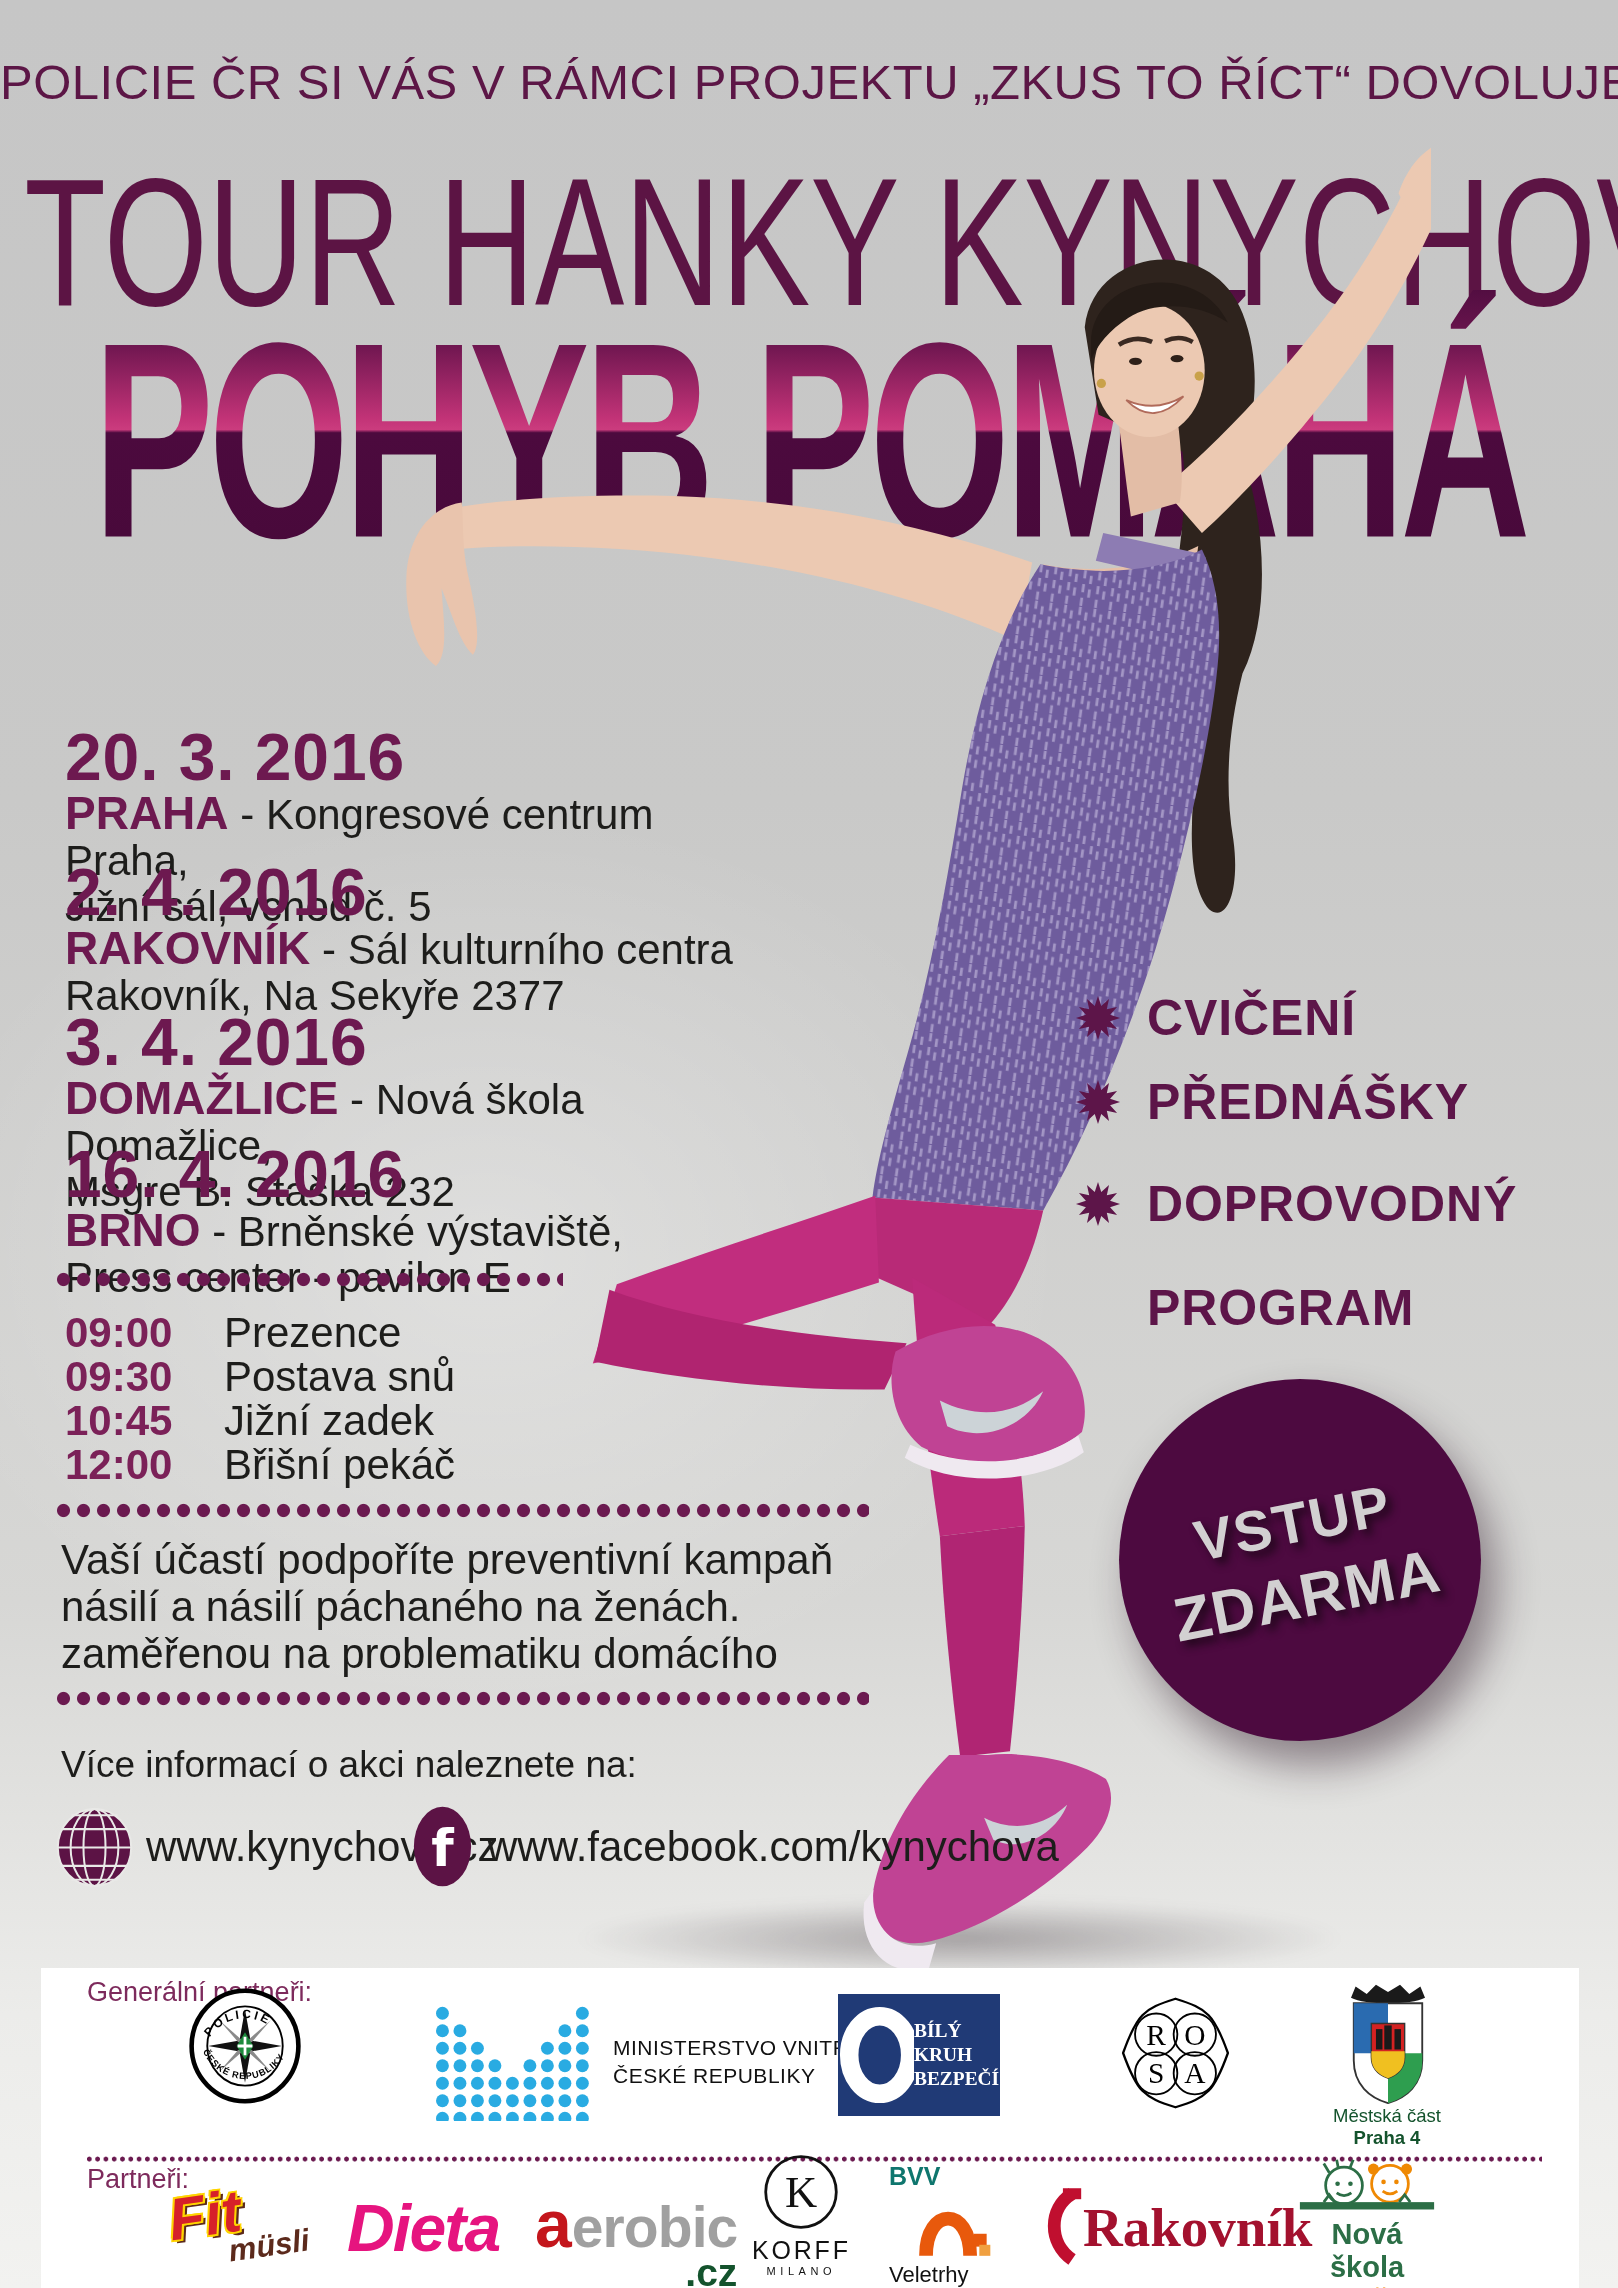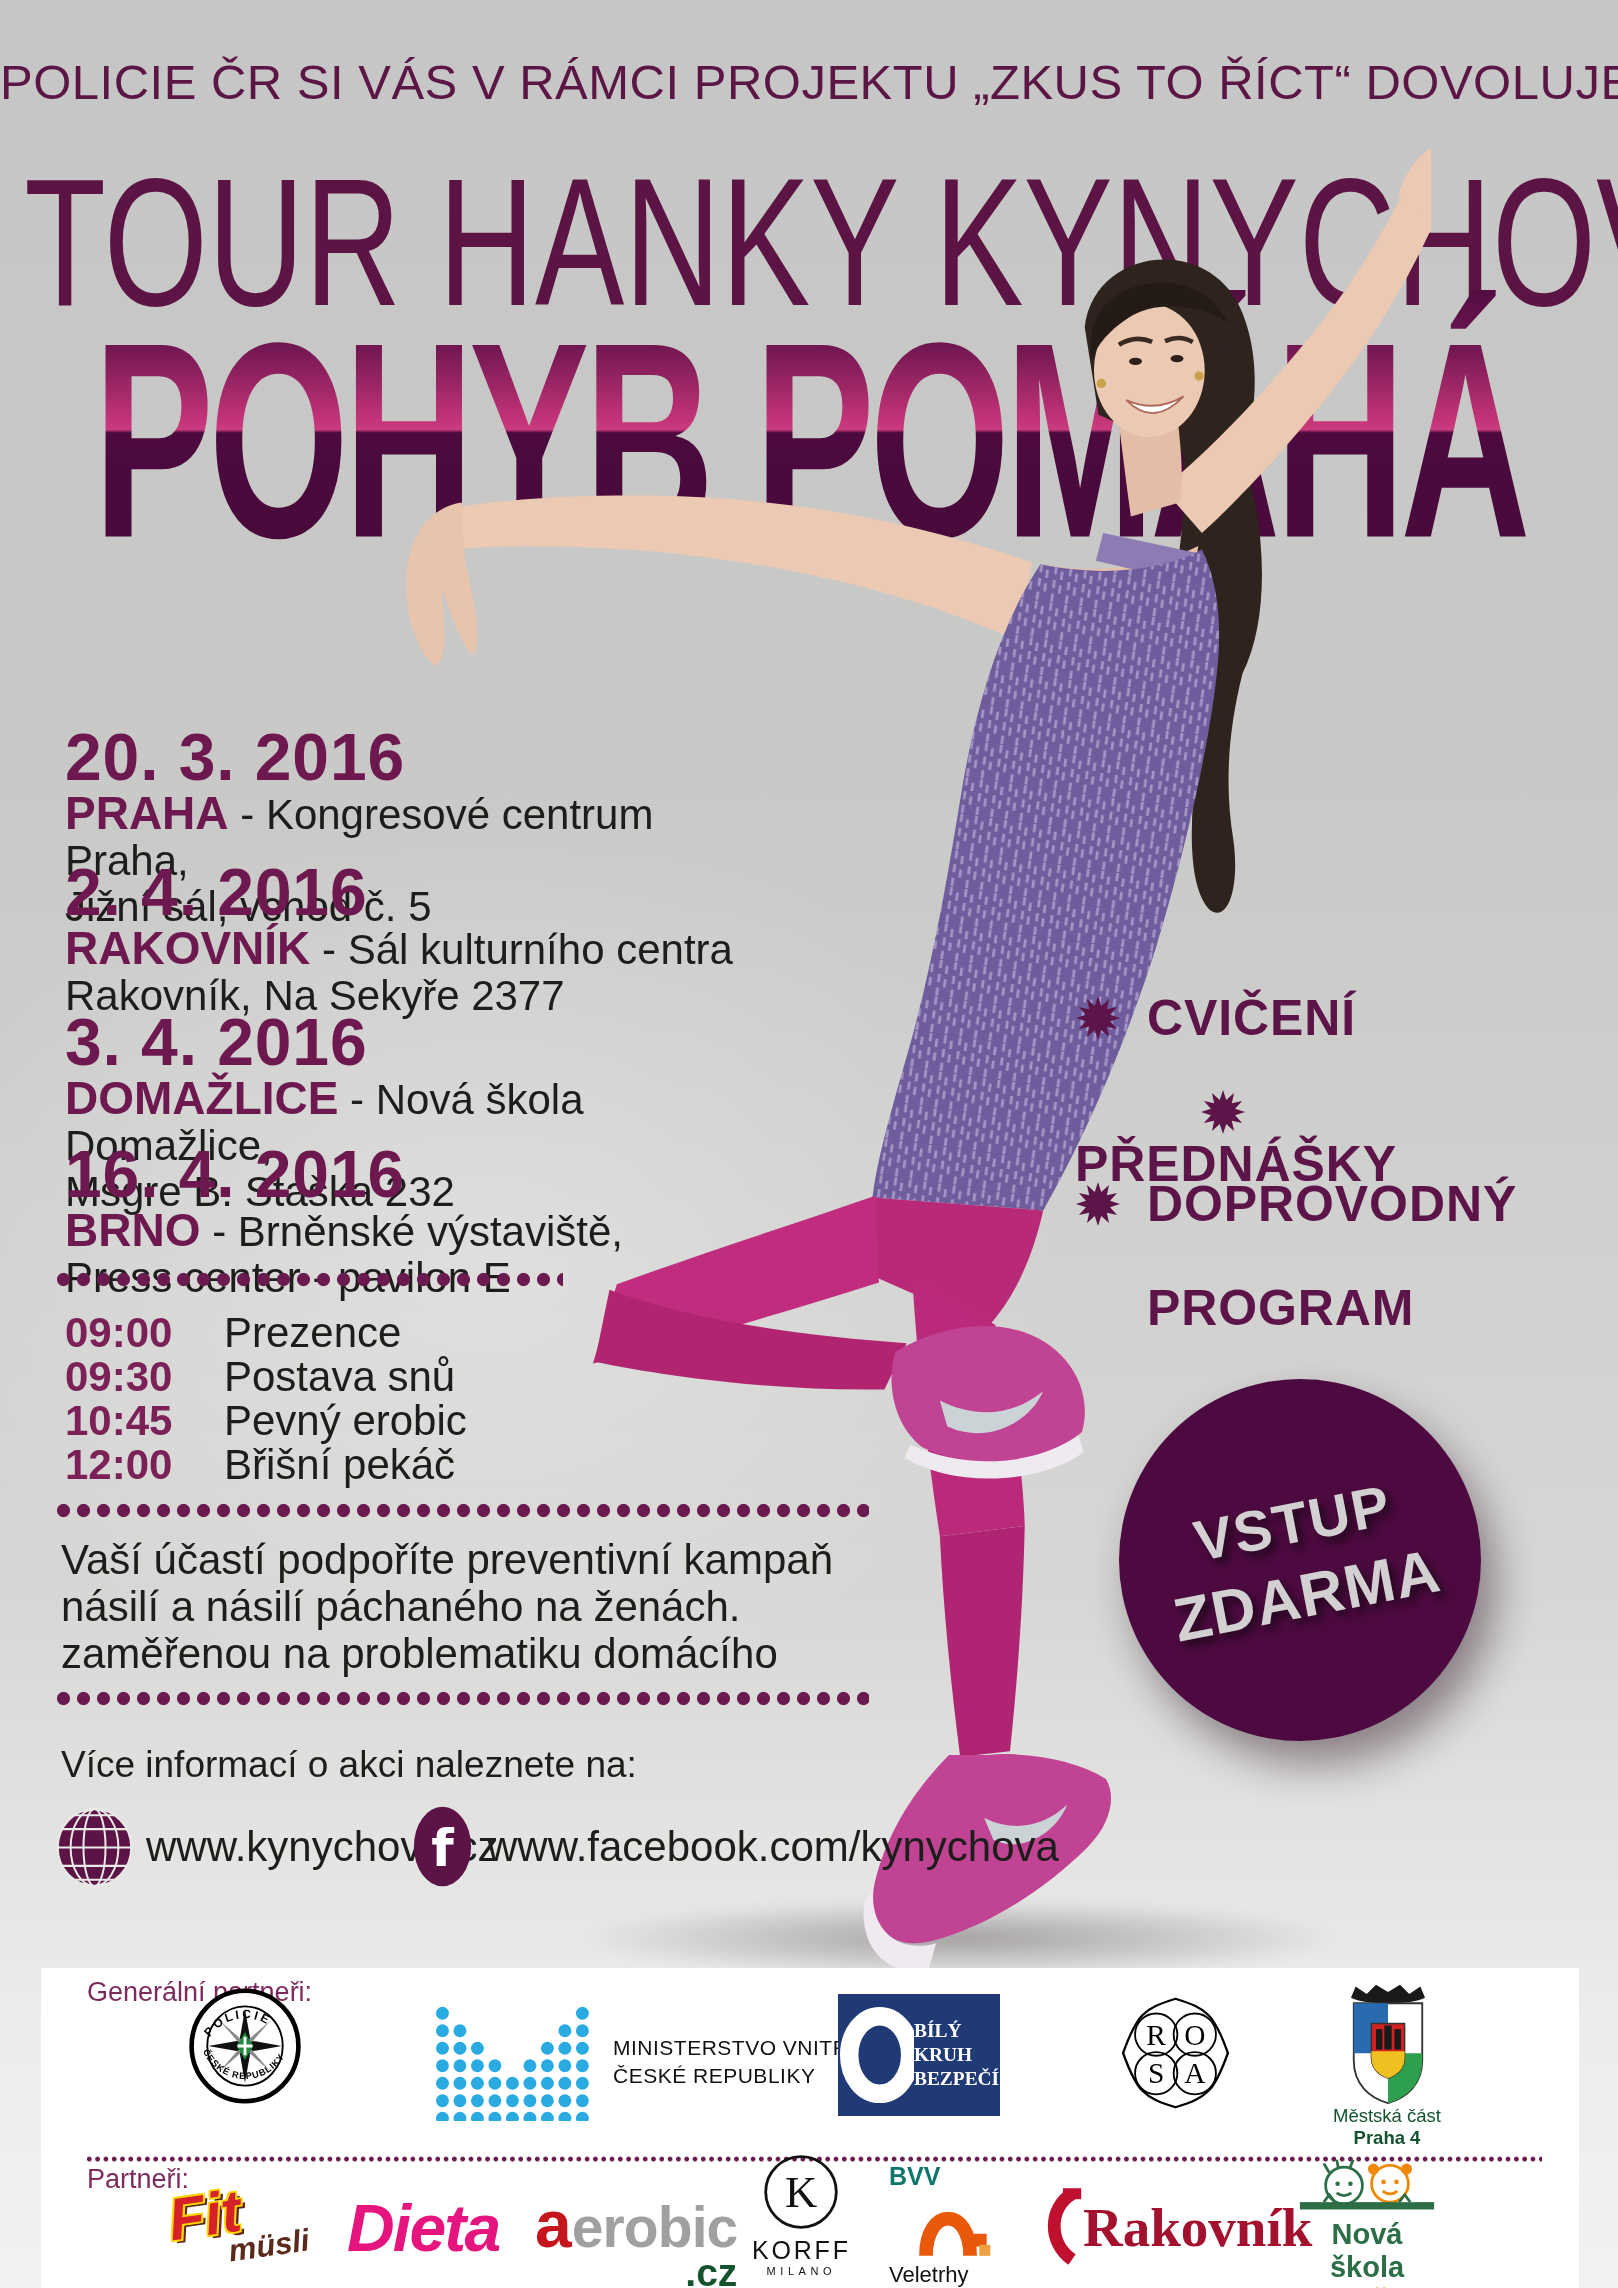--- a/index.html
+++ b/index.html
@@ -169,36 +169,36 @@
     <div class="sched-row">
       <span class="sched-time">09:00</span>
       <span class="sched-act">Prezence</span>
     </div>
     <div class="sched-row">
       <span class="sched-time">09:30</span>
       <span class="sched-act">Postava snů</span>
     </div>
     <div class="sched-row">
       <span class="sched-time">10:45</span>
-      <span class="sched-act">Pevný erobic</span>
+      <span class="sched-act">Jižní zadek</span>
     </div>
     <div class="sched-row">
       <span class="sched-time">12:00</span>
       <span class="sched-act">Břišní pekáč</span>
     </div>
   </div>
 
   <div class="abs features">
     <div class="feature" style="left:0;top:0;">
       <svg class="star" viewBox="0 0 48 48">
           <polygon fill="#5d1549" points="47,24 36.6,27.4 43.9,35.5 33.2,33.2 35.5,43.9 27.4,36.6 24,47 20.6,36.6 12.5,43.9 14.8,33.2 4.1,35.5 11.4,27.4 1,24 11.4,20.6 4.1,12.5 14.8,14.8 12.5,4.1 20.6,11.4 24,1 27.4,11.4 35.5,4.1 33.2,14.8 43.9,12.5 36.6,20.6"></polygon>
         </svg>
       <span class="label">CVIČENÍ</span>
     </div>
-    <div class="feature" style="left:0;top:100px;flex-direction:column;">
+    <div class="feature" style="left:0;top:84px;">
       <svg class="star" viewBox="0 0 48 48">
           <polygon fill="#5d1549" points="47,24 36.6,27.4 43.9,35.5 33.2,33.2 35.5,43.9 27.4,36.6 24,47 20.6,36.6 12.5,43.9 14.8,33.2 4.1,35.5 11.4,27.4 1,24 11.4,20.6 4.1,12.5 14.8,14.8 12.5,4.1 20.6,11.4 24,1 27.4,11.4 35.5,4.1 33.2,14.8 43.9,12.5 36.6,20.6"></polygon>
         </svg>
       <span class="label">PŘEDNÁŠKY</span>
     </div>
     <div class="feature" style="left:0;top:186px;">
       <svg class="star" viewBox="0 0 48 48">
           <polygon fill="#5d1549" points="47,24 36.6,27.4 43.9,35.5 33.2,33.2 35.5,43.9 27.4,36.6 24,47 20.6,36.6 12.5,43.9 14.8,33.2 4.1,35.5 11.4,27.4 1,24 11.4,20.6 4.1,12.5 14.8,14.8 12.5,4.1 20.6,11.4 24,1 27.4,11.4 35.5,4.1 33.2,14.8 43.9,12.5 36.6,20.6"></polygon>
         </svg>
       <span class="label">DOPROVODNÝ</span>

